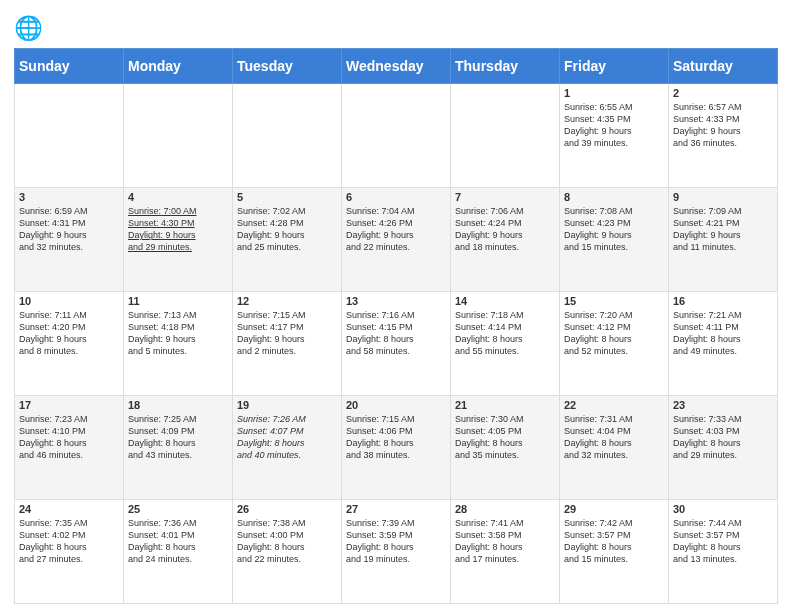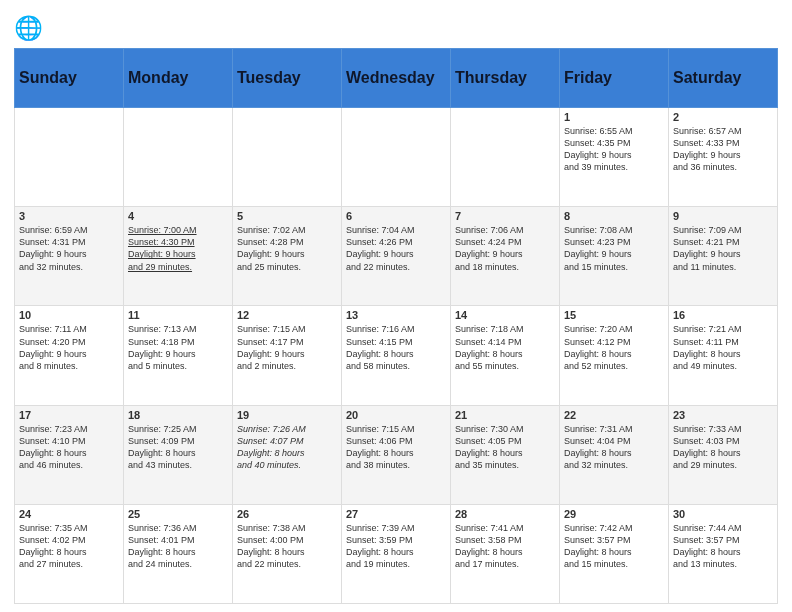--- a/index.html
+++ b/index.html
@@ -63,24 +63,24 @@
     }
     .calendar {
       flex: 1;
       border: 1px solid #ccc;
       border-collapse: collapse;
       width: 100%;
       table-layout: fixed;
     }
     .calendar th {
       background-color: #3a7fd5;
-      color: #0f172a;
-      font-size: 16px;
-      font-weight: bold;
-      padding: 20px 4px;
+      color: #ffffff;
+      font-size: 14px;
+      font-weight: bold;
+      padding: 9px 4px;
       text-align: left;
       border: 1px solid #5592d8;
     }
     .calendar td {
       vertical-align: top;
       font-size: 9.5px;
       color: #333;
       padding: 3px 4px;
       border: 1px solid #ddd;
       height: 82px;

